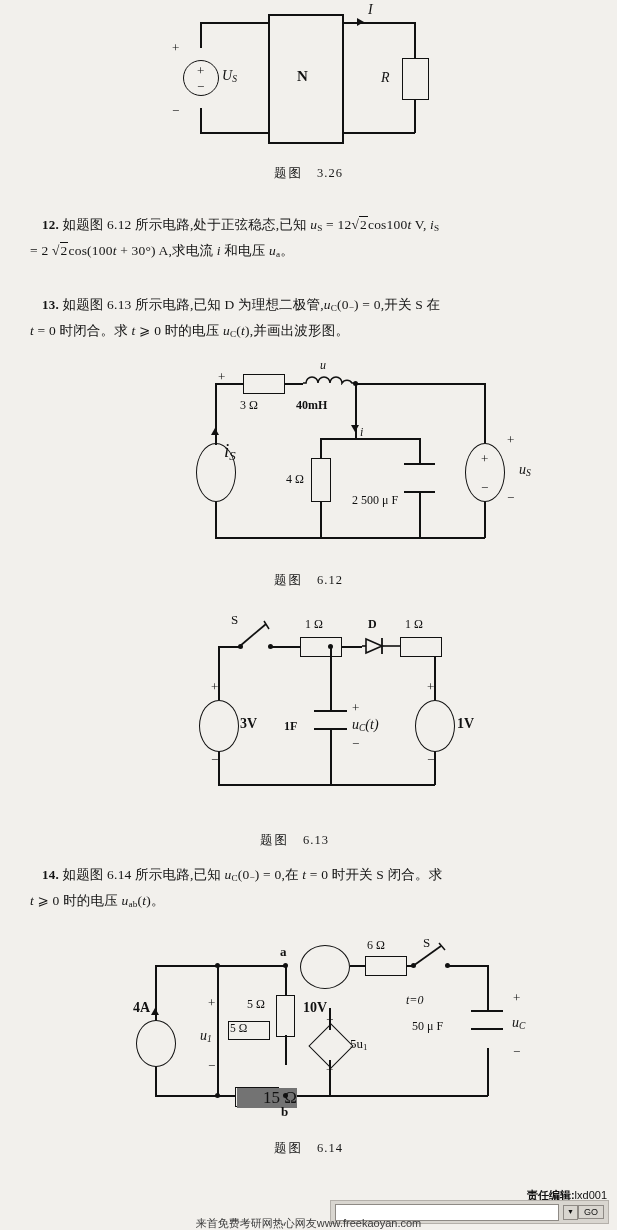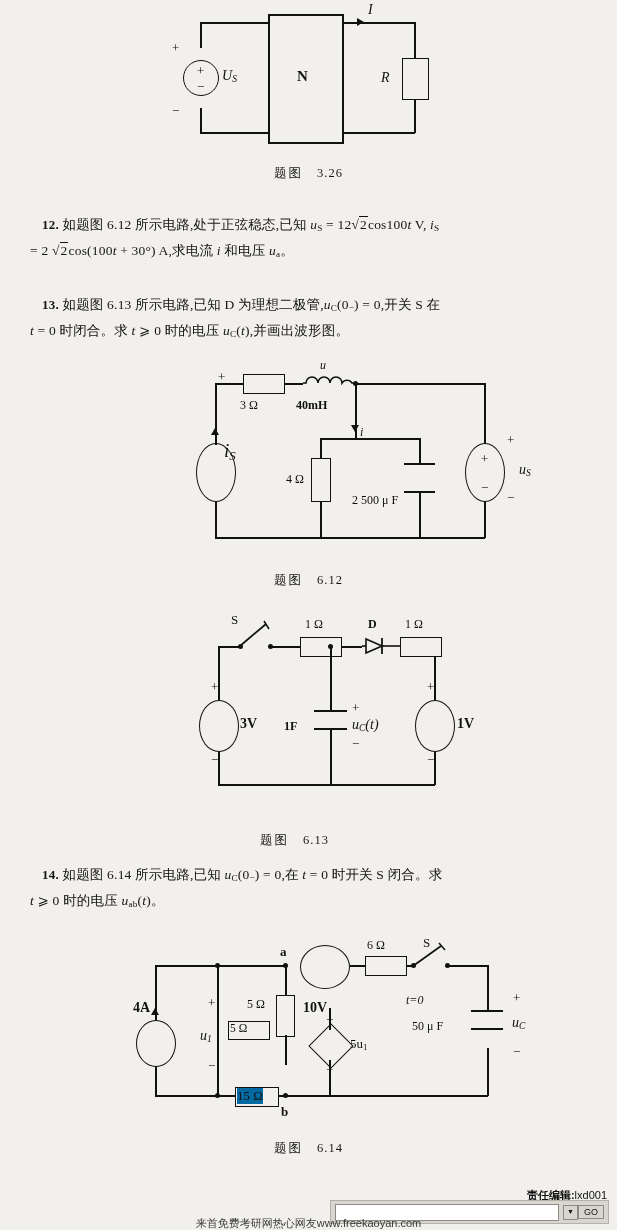--- a/index.html
+++ b/index.html
@@ -296,21 +296,21 @@
     <div class="lbl" style="left:303px;top:1000px;font-size:14px;font-weight:bold;">10V</div>
 
     <div class="diamond" style="left:315px;top:1030px;width:30px;height:30px;"></div>
     <div class="wire v" style="left:329px;top:1008px;height:22px;"></div>
     <div class="wire v" style="left:329px;top:1060px;height:35px;"></div>
     <div class="lbl" style="left:350px;top:1036px;font-size:13px;"><span>5u</span><sub>1</sub></div>
     <div class="lbl big" style="left:326px;top:1012px;">−</div>
     <div class="lbl big" style="left:326px;top:1062px;">+</div>
 
     <div class="res" style="left:235px;top:1087px;width:42px;height:18px;"></div>
-    <div class="lbl" style="left:237px;top:1088px;font-size:13px;background:#0369a1;">15 Ω</div>
+    <div class="lbl" style="left:237px;top:1088px;font-size:17px;background:#737373;padding-left:26px;">15 Ω</div>
     <div class="node" style="left:283px;top:1093px;"></div>
     <div class="lbl" style="left:281px;top:1104px;font-size:13px;font-weight:bold;">b</div>
 
     <div class="res" style="left:365px;top:956px;width:40px;height:18px;"></div>
     <div class="lbl" style="left:367px;top:938px;">6 Ω</div>
     <div class="node" style="left:411px;top:963px;"></div>
     <div class="node" style="left:445px;top:963px;"></div>
     <svg style="position:absolute;left:409px;top:940px;" width="42" height="30">
       <line x1="4" y1="26" x2="32" y2="6" stroke="#111" stroke-width="1.7"></line>
       <line x1="30" y1="3" x2="36" y2="10" stroke="#111" stroke-width="1.5"></line>

